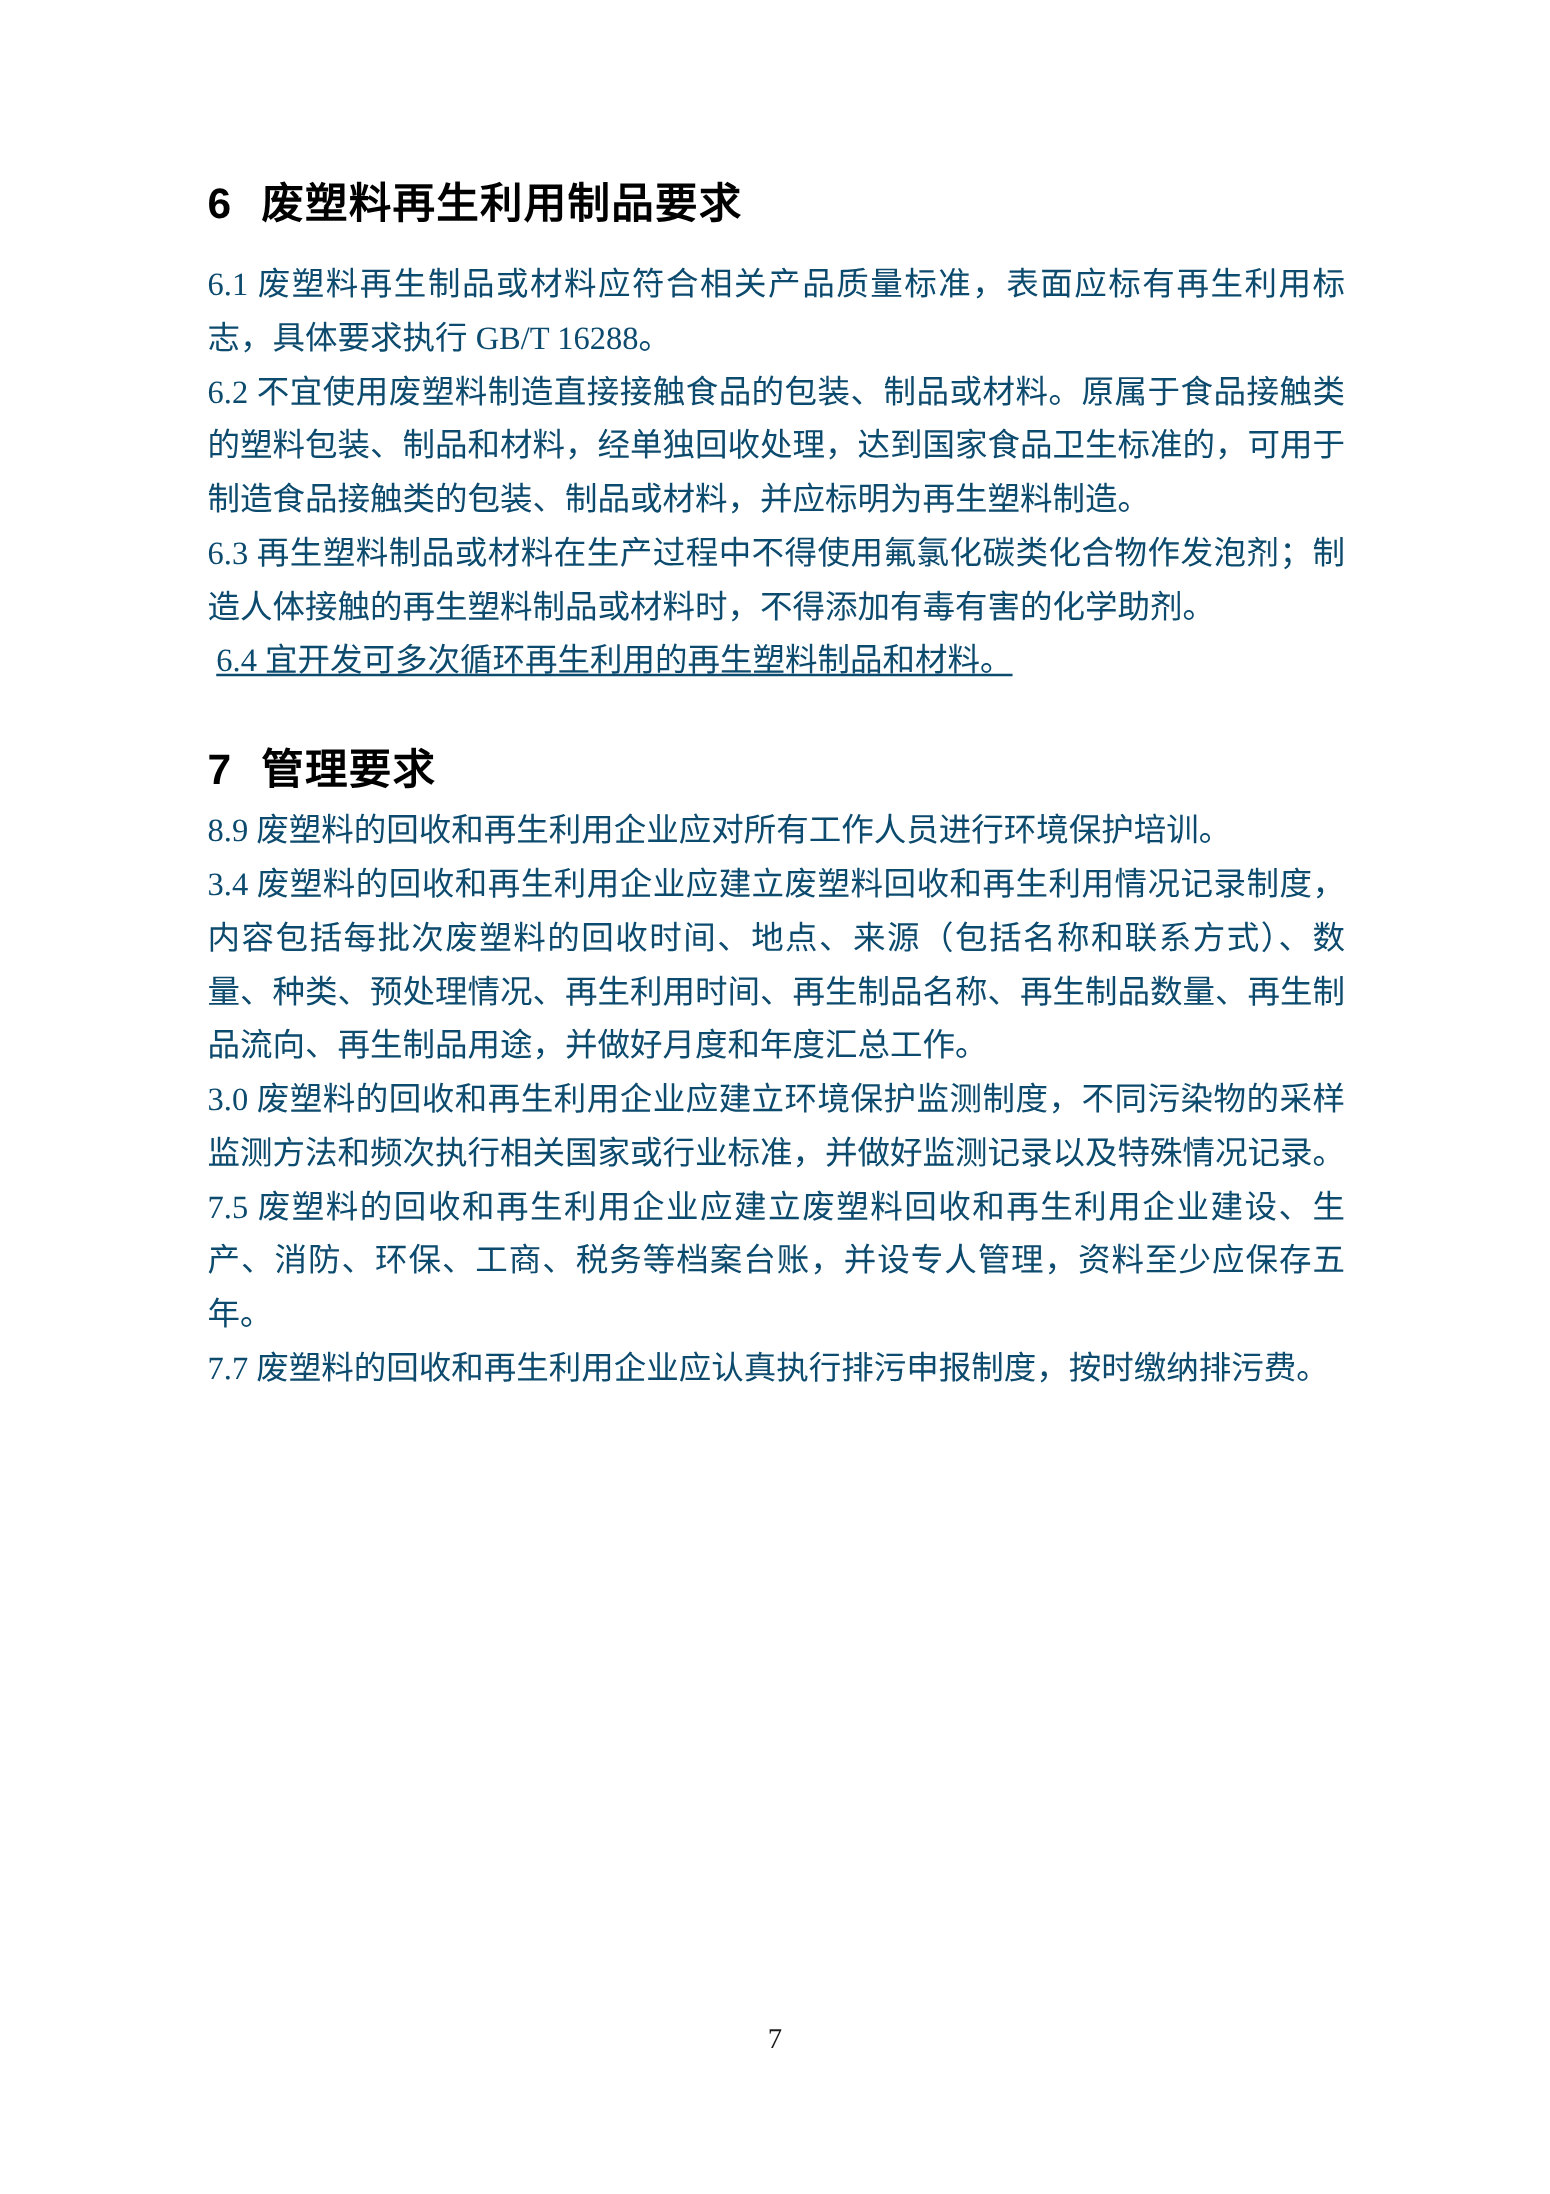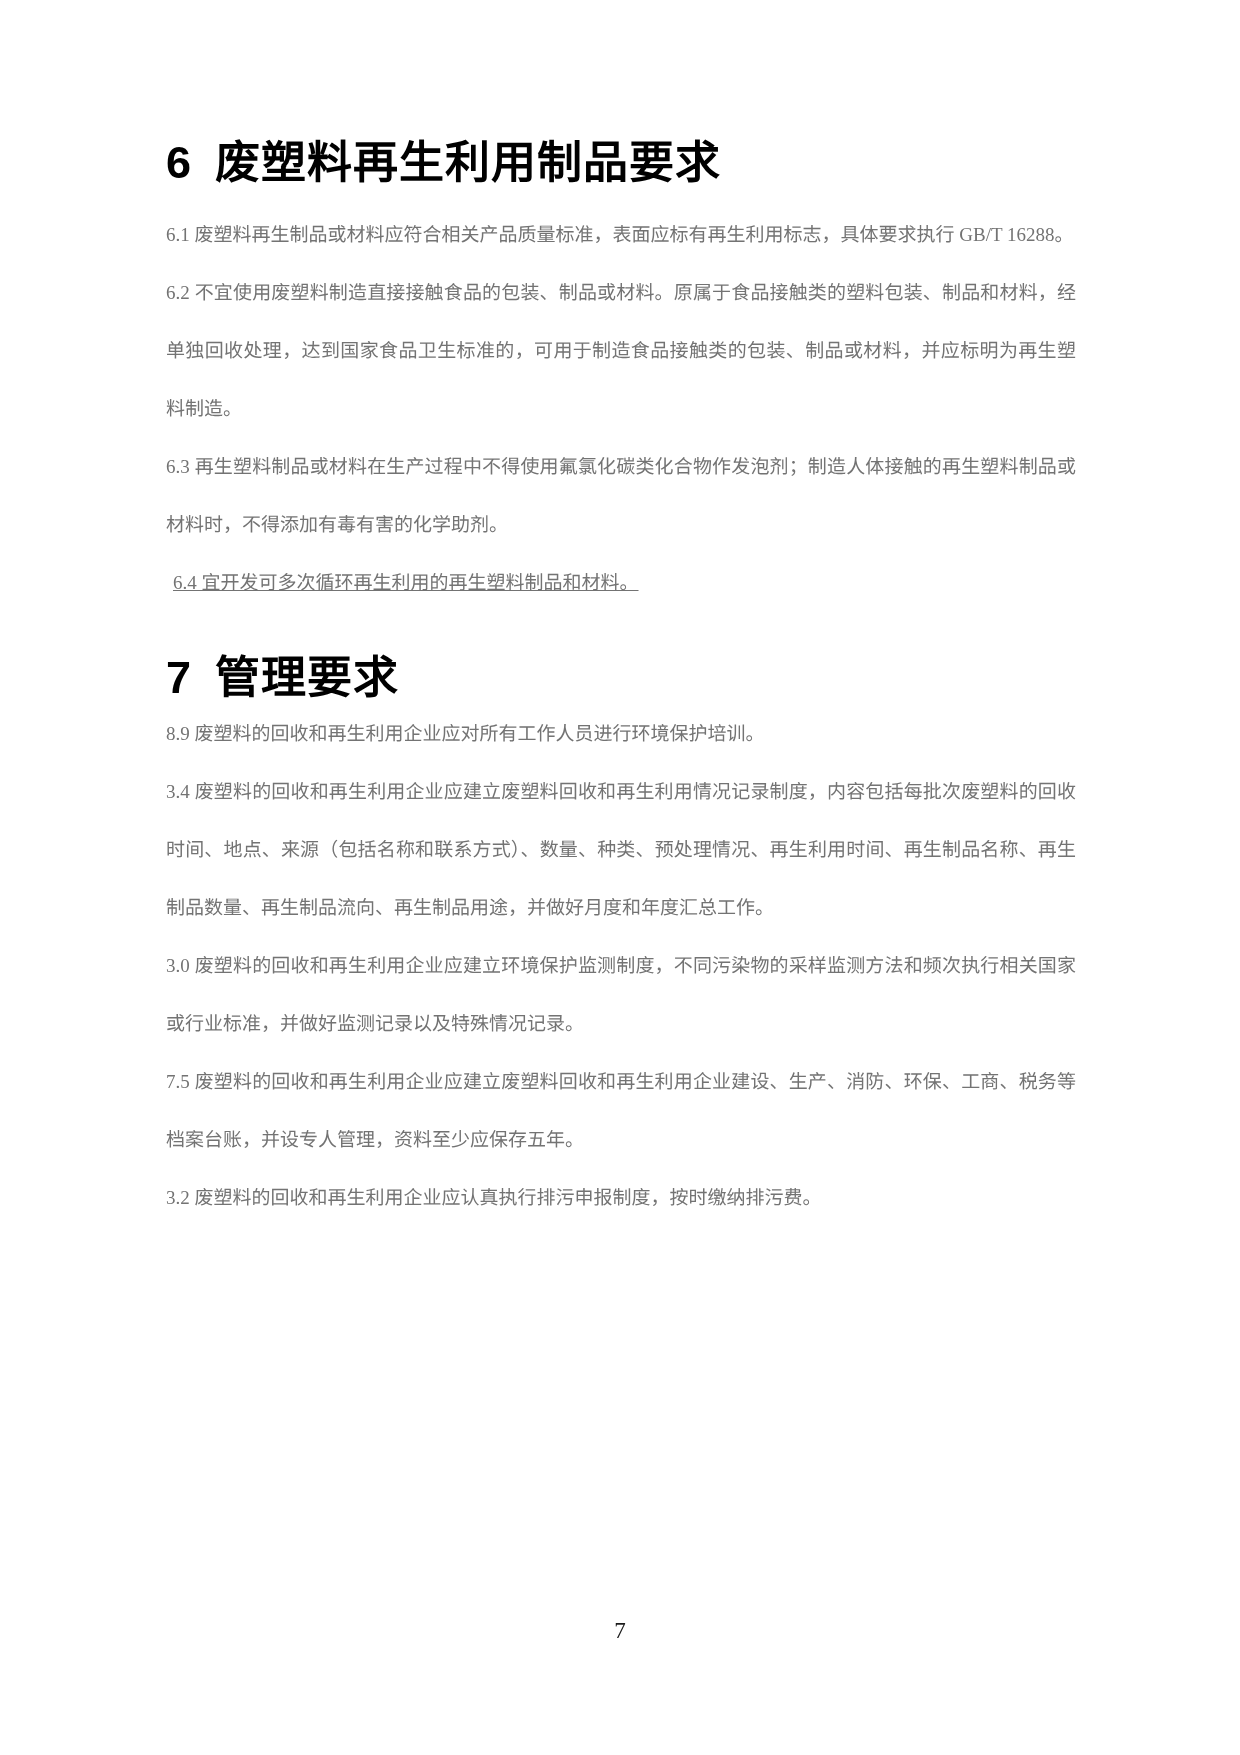--- a/index.html
+++ b/index.html
@@ -18,41 +18,41 @@
   }
   .content {
     position: absolute;
     left: 166px;
     top: 140px;
     width: 910px;
   }
   h2.section-heading {
     font-family: "Liberation Sans", "DejaVu Sans", sans-serif;
     font-weight: 700;
-    font-size: 45px;
+    font-size: 34px;
     line-height: 46px;
     margin: 0 0 20px 0;
     color: #000000;
     letter-spacing: 1px;
   }
   h2.section-heading .sec-num {
     display: inline-block;
     margin-right: 24px;
     letter-spacing: 0;
   }
   h2.section-heading.second {
     margin-top: 43px;
     margin-bottom: 4px;
   }
   p.body-para {
-    font-size: 19px;
-    line-height: 58px;
+    font-size: 26px;
+    line-height: 43px;
     margin: 0;
     text-align: justify;
-    color: #737373;
+    color: #0c4a6e;
   }
   p.body-para.indent-slight {
     padding-left: 7px;
     text-decoration: underline;
   }
   .page-number {
     position: absolute;
     left: 0;
     width: 1240px;
     top: 1618px;
@@ -78,18 +78,18 @@
     <p class="body-para indent-slight">6.4 宜开发可多次循环再生利用的再生塑料制品和材料。</p>
 
     <h2 class="section-heading second">
       <span class="sec-num">7</span><span>管理要求</span>
     </h2>
 
     <p class="body-para">8.9 废塑料的回收和再生利用企业应对所有工作人员进行环境保护培训。</p>
     <p class="body-para">3.4 废塑料的回收和再生利用企业应建立废塑料回收和再生利用情况记录制度，内容包括每批次废塑料的回收时间、地点、来源（包括名称和联系方式）、数量、种类、预处理情况、再生利用时间、再生制品名称、再生制品数量、再生制品流向、再生制品用途，并做好月度和年度汇总工作。</p>
     <p class="body-para">3.0 废塑料的回收和再生利用企业应建立环境保护监测制度，不同污染物的采样监测方法和频次执行相关国家或行业标准，并做好监测记录以及特殊情况记录。</p>
     <p class="body-para">7.5 废塑料的回收和再生利用企业应建立废塑料回收和再生利用企业建设、生产、消防、环保、工商、税务等档案台账，并设专人管理，资料至少应保存五年。</p>
-    <p class="body-para">3.2 废塑料的回收和再生利用企业应认真执行排污申报制度，按时缴纳排污费。</p>
+    <p class="body-para">7.7 废塑料的回收和再生利用企业应认真执行排污申报制度，按时缴纳排污费。</p>
 
   </div>
 
   <div class="page-number">7</div>
 </div>
 
 </body></html>

